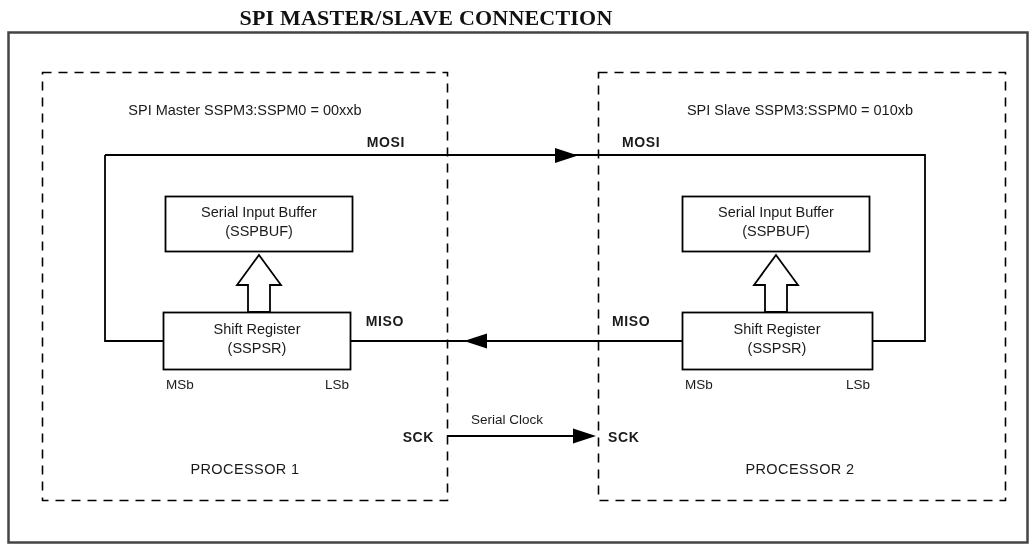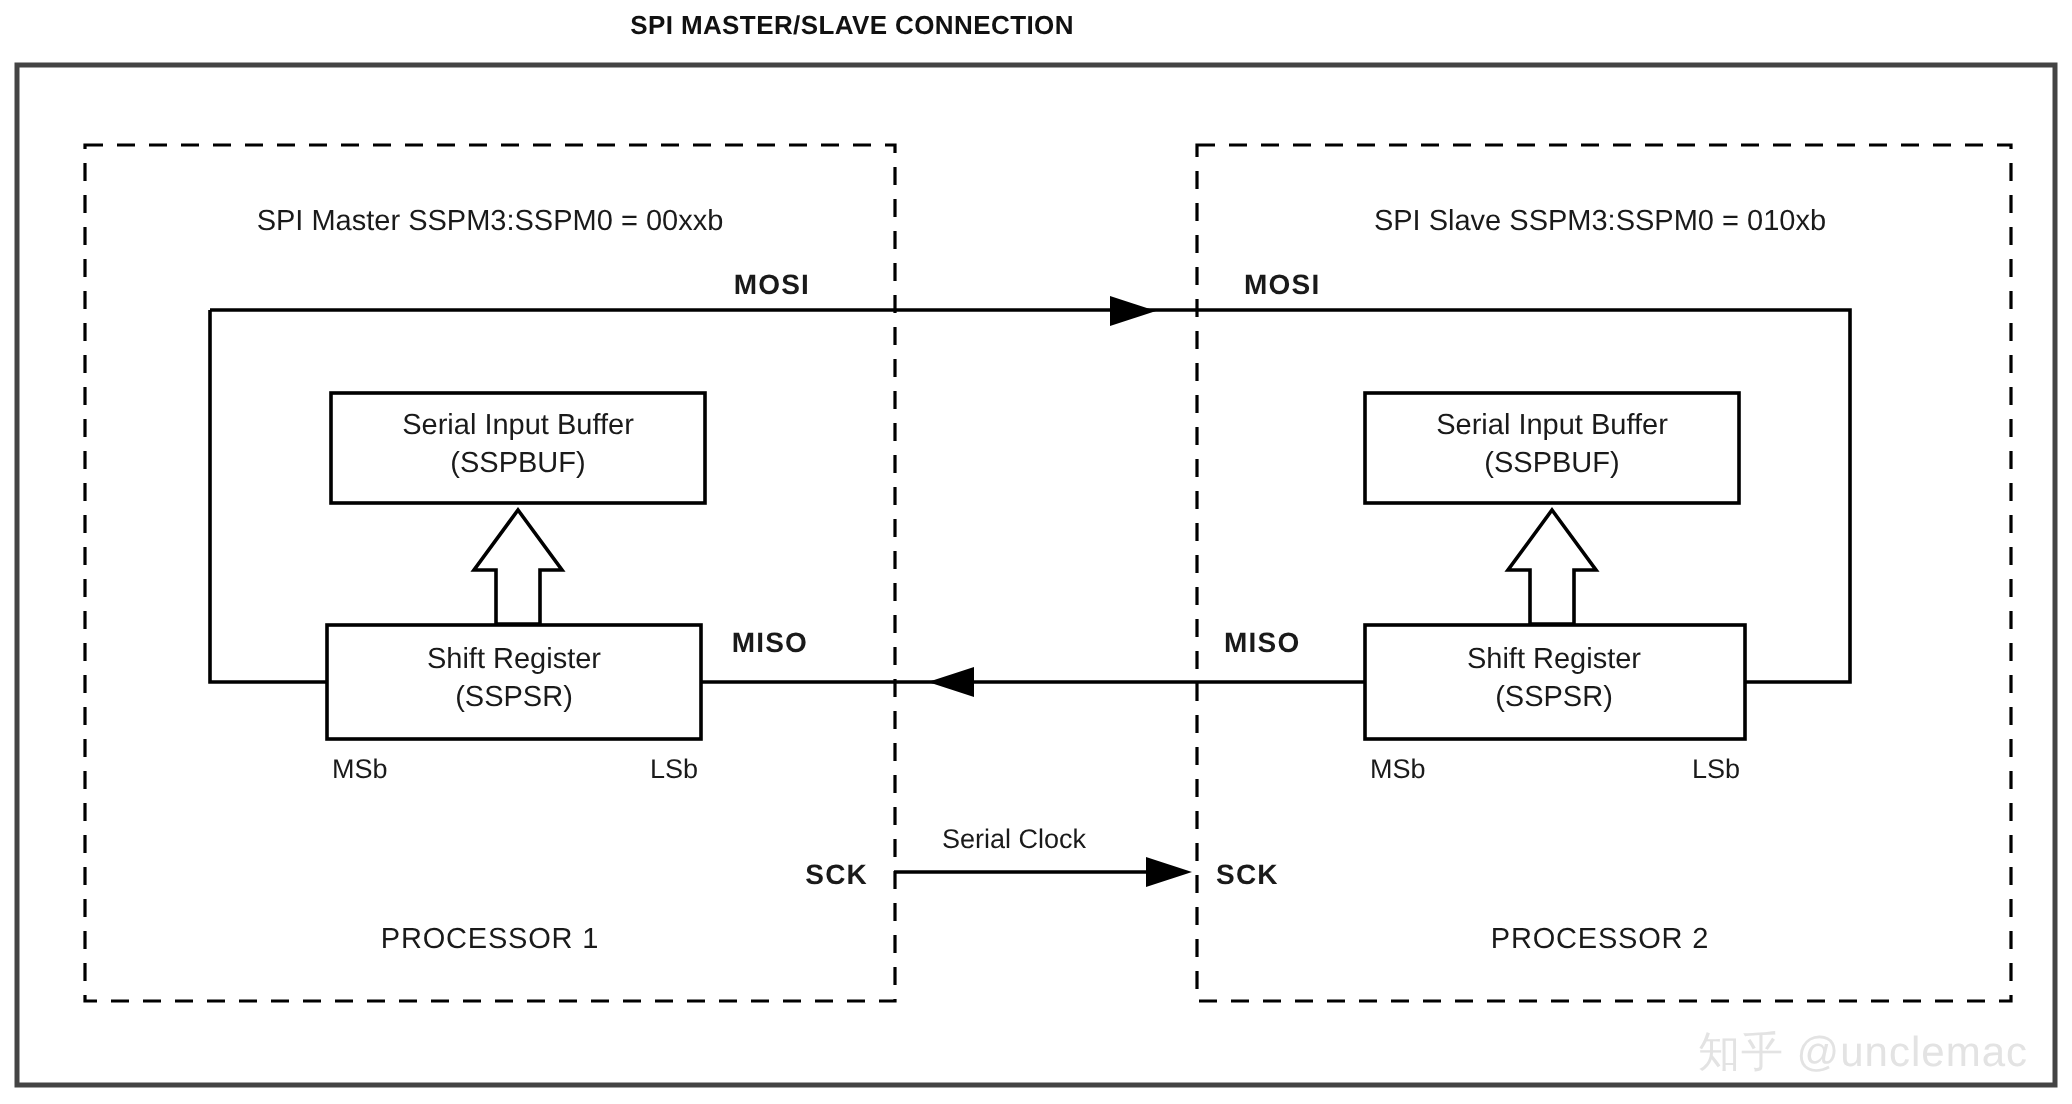--- a/index.html
+++ b/index.html
@@ -18,25 +18,25 @@
     position: relative;
     width: 1036px;
     height: 552px;
   }
   .diagram-title {
     position: absolute;
     left: 0;
     top: 5px;
     width: 852px;
     text-align: center;
-    font-size: 13px;
+    font-size: 22px;
     font-weight: bold;
     color: #111;
     letter-spacing: 0.2px;
-    font-family: Liberation Sans, sans-serif;
+    font-family: Liberation Serif, serif;
   }
   svg#diagram {
     position: absolute;
     left: 0;
     top: 0;
   }
   text {
     font-family: "Liberation Sans", sans-serif;
     fill: #1a1a1a;
   }
@@ -124,15 +124,14 @@
     <text class="t-sig" x="622" y="147" text-anchor="start">MOSI</text>
     <text class="t-sig" x="612" y="326" text-anchor="start">MISO</text>
     <text class="t-sig" x="608" y="442" text-anchor="start">SCK</text>
 
     <line x1="447" y1="436" x2="592" y2="436" stroke="#000000" stroke-width="1.8"></line>
     <polygon points="573,428.5 596,436 573,443.5" fill="#000000"></polygon>
     <text class="t-clock" x="507" y="424" text-anchor="middle">Serial Clock</text>
 
   </svg>
 
-  <div class="watermark">知乎 @unclemac</div>
 
 </div>
 
 </body></html>

